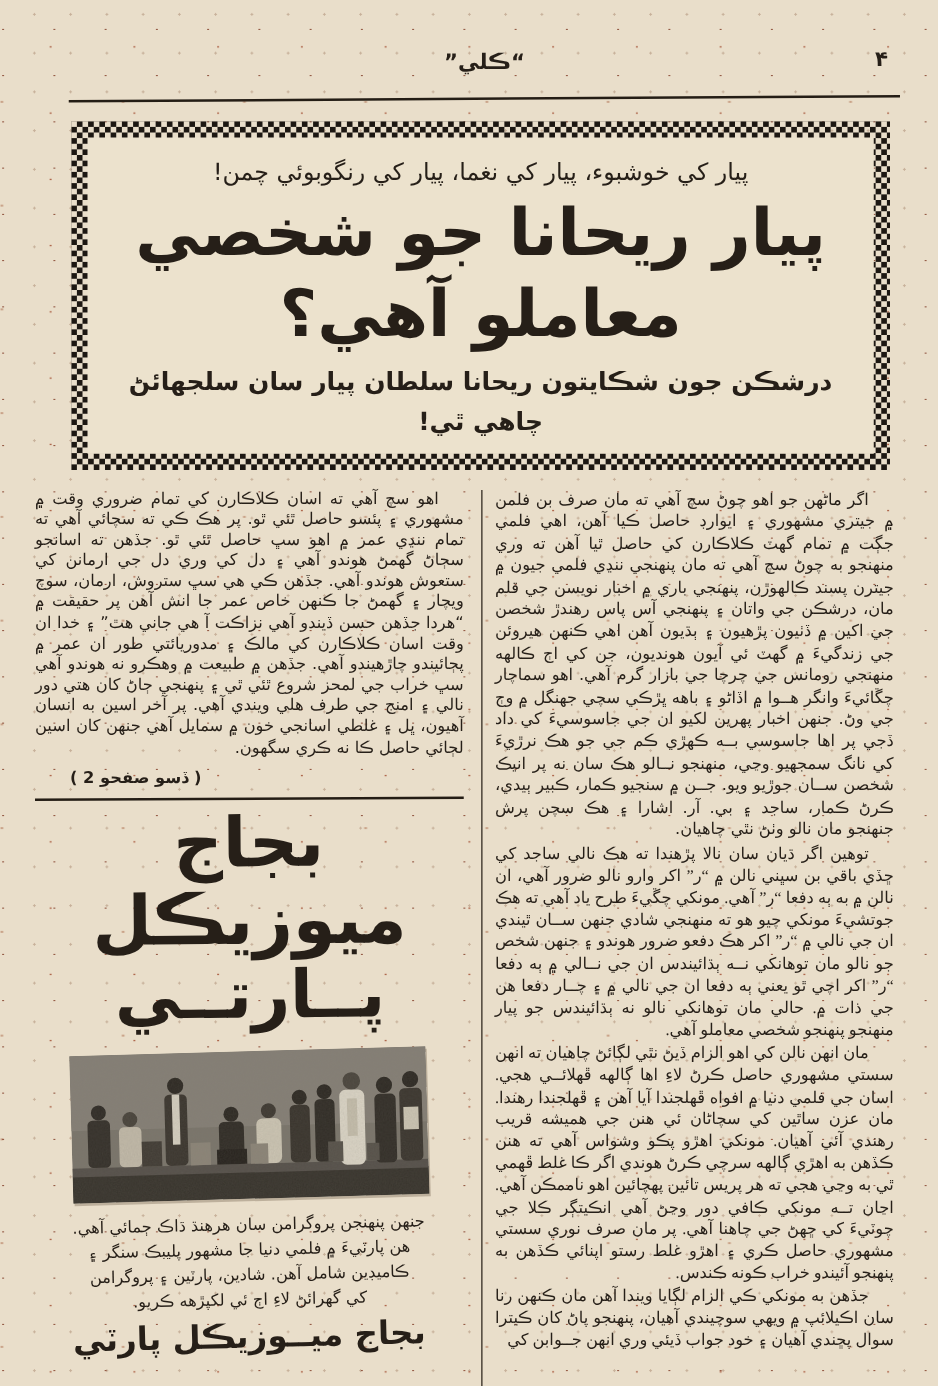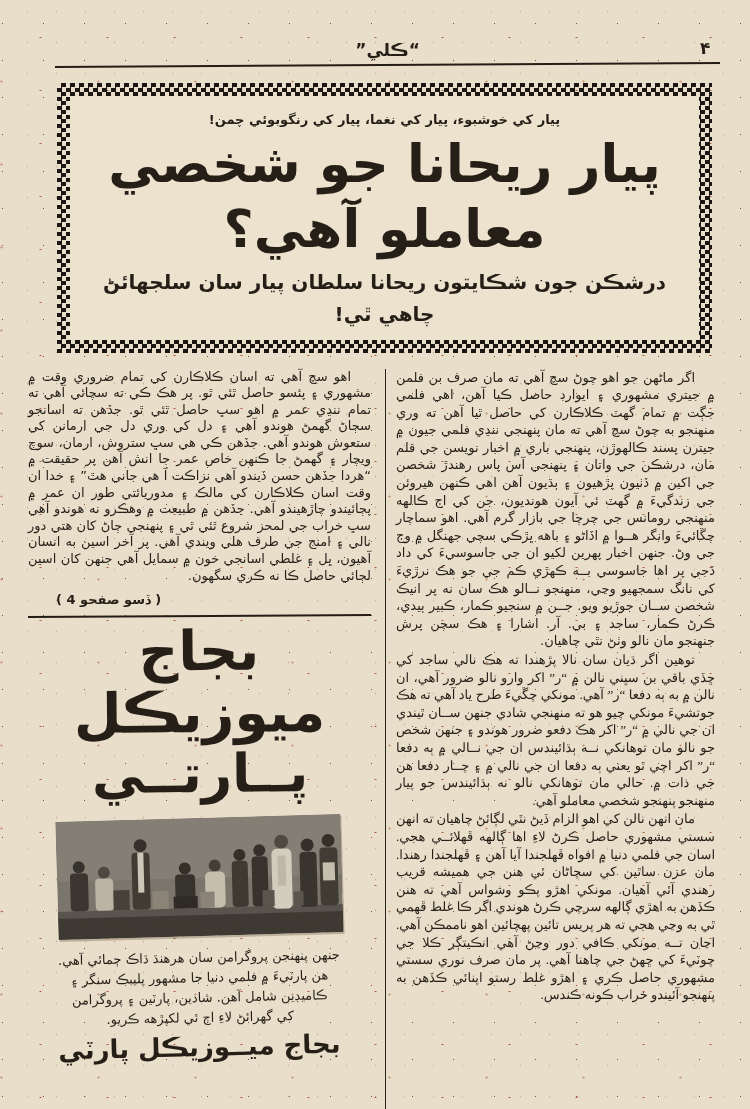--- a/index.html
+++ b/index.html
@@ -10,21 +10,21 @@
     background-color:#e9deca;
     background-image:
       radial-gradient(#a85a3e 0.9px, rgba(0,0,0,0) 1.1px),
       radial-gradient(#8a4a35 0.7px, rgba(0,0,0,0) 0.9px),
       radial-gradient(rgba(164,92,58,0.45) 1.1px, rgba(0,0,0,0) 1.4px),
       radial-gradient(rgba(120,70,40,0.30) 0.8px, rgba(0,0,0,0) 1.0px);
     background-size:67px 53px, 41px 37px, 97px 83px, 29px 31px;
     background-position:7px 11px, 23px 5px, 50px 40px, 13px 27px;
   }
   .masthead{
-    position:relative;height:64px;box-sizing:border-box;
+    position:relative;height:78px;box-sizing:border-box;
   }
   .masthead .mag-title{
     position:absolute;top:40px;right:330px;
     font-size:17px;font-weight:bold;letter-spacing:1px;
   }
   .masthead .page-num{
     position:absolute;top:38px;left:700px;right:auto;
     font-size:17px;font-weight:bold;
   }
   .head-rule{
@@ -36,21 +36,21 @@
     margin:17px 38px 0 57px;
     padding:13px;
     background:
       repeating-conic-gradient(#1c1712 0% 25%, rgba(0,0,0,0) 0% 50%);
     background-size:9px 9px;
   }
   .headline-inner{
     background:#ece2cd;
     padding:14px 26px 10px 26px;text-align:center;
   }
-  .kicker{font-size:13px;font-weight:bold;line-height:1.5;}
+  .kicker{font-size:19px;font-weight:normal;line-height:1.5;}
   .headline{font-size:52px;font-weight:bold;line-height:1.25;margin-top:2px;
     letter-spacing:0.5px;}
   .subheadline{font-size:20px;font-weight:bold;line-height:1.6;margin-top:4px;text-align:center;}
   
   .content{
     display:flex;direction:rtl;
     margin:16px 35px 0 28px;
     align-items:flex-start;
   }
   .col{box-sizing:border-box;}
@@ -113,27 +113,28 @@
     <div class="subheadline">درشڪن جون شڪايتون ريحانا سلطان پيار سان سلجهائڻ چاهي ٿي!</div>
   </div>
 </div>
 
 <div class="content">
 
   <div class="col col-right body-text">
     <p>اگر ماڻهن جو اهو چوڻ سچ آهي ته مان صرف بن فلمن ۾ جيتري مشهوري ۽ ايوارڊ حاصل ڪيا آهن، اهي فلمي جڳت ۾ تمام گهٽ ڪلاڪارن کي حاصل ٿيا آهن ته وري منهنجو به چوڻ سچ آهي ته مان پنهنجي ننڍي فلمي جيون ۾ جيترن پسند ڪالهوڙن، پنهنجي باري ۾ اخبار نويسن جي قلم مان، درشڪن جي واتان ۽ پنهنجي آس پاس رهندڙ شخصن جي اکين ۾ ڏٺيون پڙهيون ۽ ٻڌيون آهن اهي ڪنهن هيروئن جي زندگيءَ ۾ گهٽ ئي آيون هونديون، جن کي اڄ ڪالهه منهنجي رومانس جي چرچا جي بازار گرم آهي. اهو سماچار چڱائيءَ وانگر هــوا ۾ اڏاڻو ۽ باهه ڀڙڪي سچي جهنگل ۾ وڄ جي وڻ. جنهن اخبار پهرين لکيو ان جي جاسوسيءَ کي داد ڏجي پر اها جاسوسي بــه ڪهڙي ڪم جي جو هڪ نرڙيءَ کي نانگ سمجهيو وڃي، منهنجو نــالو هڪ سان نه پر انيڪ شخصن ســان جوڙيو ويو. جــن ۾ سنجيو ڪمار، ڪبير ٻيدي، ڪرڻ ڪمار، ساجد ۽ بي. آر. اشارا ۽ هڪ سچن پرش جنهنجو مان نالو وٺڻ نٿي چاهيان.</p>
     <p>توهين اگر ڌيان سان نالا پڙهندا ته هڪ نالي ساجد کي ڇڏي باقي بن سڀني نالن ۾ “ر” اکر وارو نالو ضرور آهي، ان نالن ۾ به ٻه دفعا “ر” آهي. مونکي چڱيءَ طرح ياد آهي ته هڪ جوتشيءَ مونکي چيو هو ته منهنجي شادي جنهن ســان ٿيندي ان جي نالي ۾ “ر” اکر هڪ دفعو ضرور هوندو ۽ جنهن شخص جو نالو مان توهانکي نــه ٻڌائيندس ان جي نــالي ۾ ٻه دفعا “ر” اکر اچي ٿو يعني ٻه دفعا ان جي نالي ۾ ۽ چــار دفعا هن جي ذات ۾. حالي مان توهانکي نالو نه ٻڌائيندس جو پيار منهنجو پنهنجو شخصي معاملو آهي.</p>
     <p>مان انهن نالن کي اهو الزام ڏيڻ نٿي لڳائڻ چاهيان ته انهن سستي مشهوري حاصل ڪرڻ لاءِ اها ڳالهه ڦهلائــي هجي. اسان جي فلمي دنيا ۾ افواه ڦهلجندا آيا آهن ۽ ڦهلجندا رهندا. مان عزن ساٿين کي سچاڻان ئي هنن جي هميشه قريب رهندي آئي آهيان. مونکي اهڙو پڪو وشواس آهي ته هنن ڪڏهن به اهڙي ڳالهه سرچي ڪرڻ هوندي اگر ڪا غلط ڦهمي ٿي به وڃي هجي ته هر پريس تائين پهچائين اهو ناممڪن آهي. اڃان تــه مونکي ڪافي دور وڃڻ آهي انڪيتڳر ڪلا جي چوٽيءَ کي ڇهڻ جي چاهنا آهي. پر مان صرف نوري سستي مشهوري حاصل ڪري ۽ اهڙو غلط رستو اپنائي ڪڏهن به پنهنجو آئيندو خراب ڪونه ڪندس.</p>
+    <p>جڏهن به مونکي ڪي الزام لڳايا ويندا آهن مان ڪنهن رنا سان اڪيلائپ ۾ ويهي سوچيندي آهيان، پنهنجو پاڻ کان ڪيترا سوال پڇندي آهيان ۽ خود جواب ڏيئي وري انهن جــوابن کي</p>
   </div>
 
   <div class="col col-left">
     <div class="body-text">
       <p>اهو سچ آهي ته اسان ڪلاڪارن کي تمام ضروري وقت ۾ مشهوري ۽ پئسو حاصل ٿئي ٿو. پر هڪ ڪي ته سچائي آهي ته تمام ننڍي عمر ۾ اهو سڀ حاصل ٿئي ٿو. جڏهن ته اسانجو سڄاڻ گهمڻ هوندو آهي ۽ دل کي وري دل جي ارمانن کي ستعوش هوندو آهي. جڏهن ڪي هي سڀ ستروش، ارمان، سوچ ويچار ۽ گهمڻ جا ڪنهن خاص عمر جا انش آهن پر حقيقت ۾ “هردا جڏهن حسن ڏيندو آهي نزاڪت آ هي جاني هٿ” ۽ خدا ان وقت اسان ڪلاڪارن کي مالڪ ۽ مدوريائتي طور ان عمر ۾ پڄائيندو چاڙهيندو آهي. جڏهن ۾ طبيعت ۾ وهڪرو نه هوندو آهي سڀ خراب جي لمحز شروع ٿئي ٿي ۽ پنهنجي ڄاڻ کان هتي دور نالي ۽ امنج جي طرف هلي ويندي آهي. پر آخر اسين به انسان آهيون، ڀل ۽ غلطي اسانجي خون ۾ سمايل آهي جنهن کان اسين لڄائي حاصل ڪا نه ڪري سگهون.</p>
     </div>
-    <div class="see-page">( ڏسو صفحو 4 )</div>
+    <div class="see-page">( ڏسو صفحو 2 )</div>
     <hr class="col-rule">
 
     <div class="advert">
       <div class="ad-title">
         <span>بجاج ميوزيڪل</span>
         <span class="l2">پــارتــي</span>
       </div>
 
       <div class="ad-photo-wrap">
         <svg width="285" height="118" viewBox="0 0 285 118" xmlns="http://www.w3.org/2000/svg">

